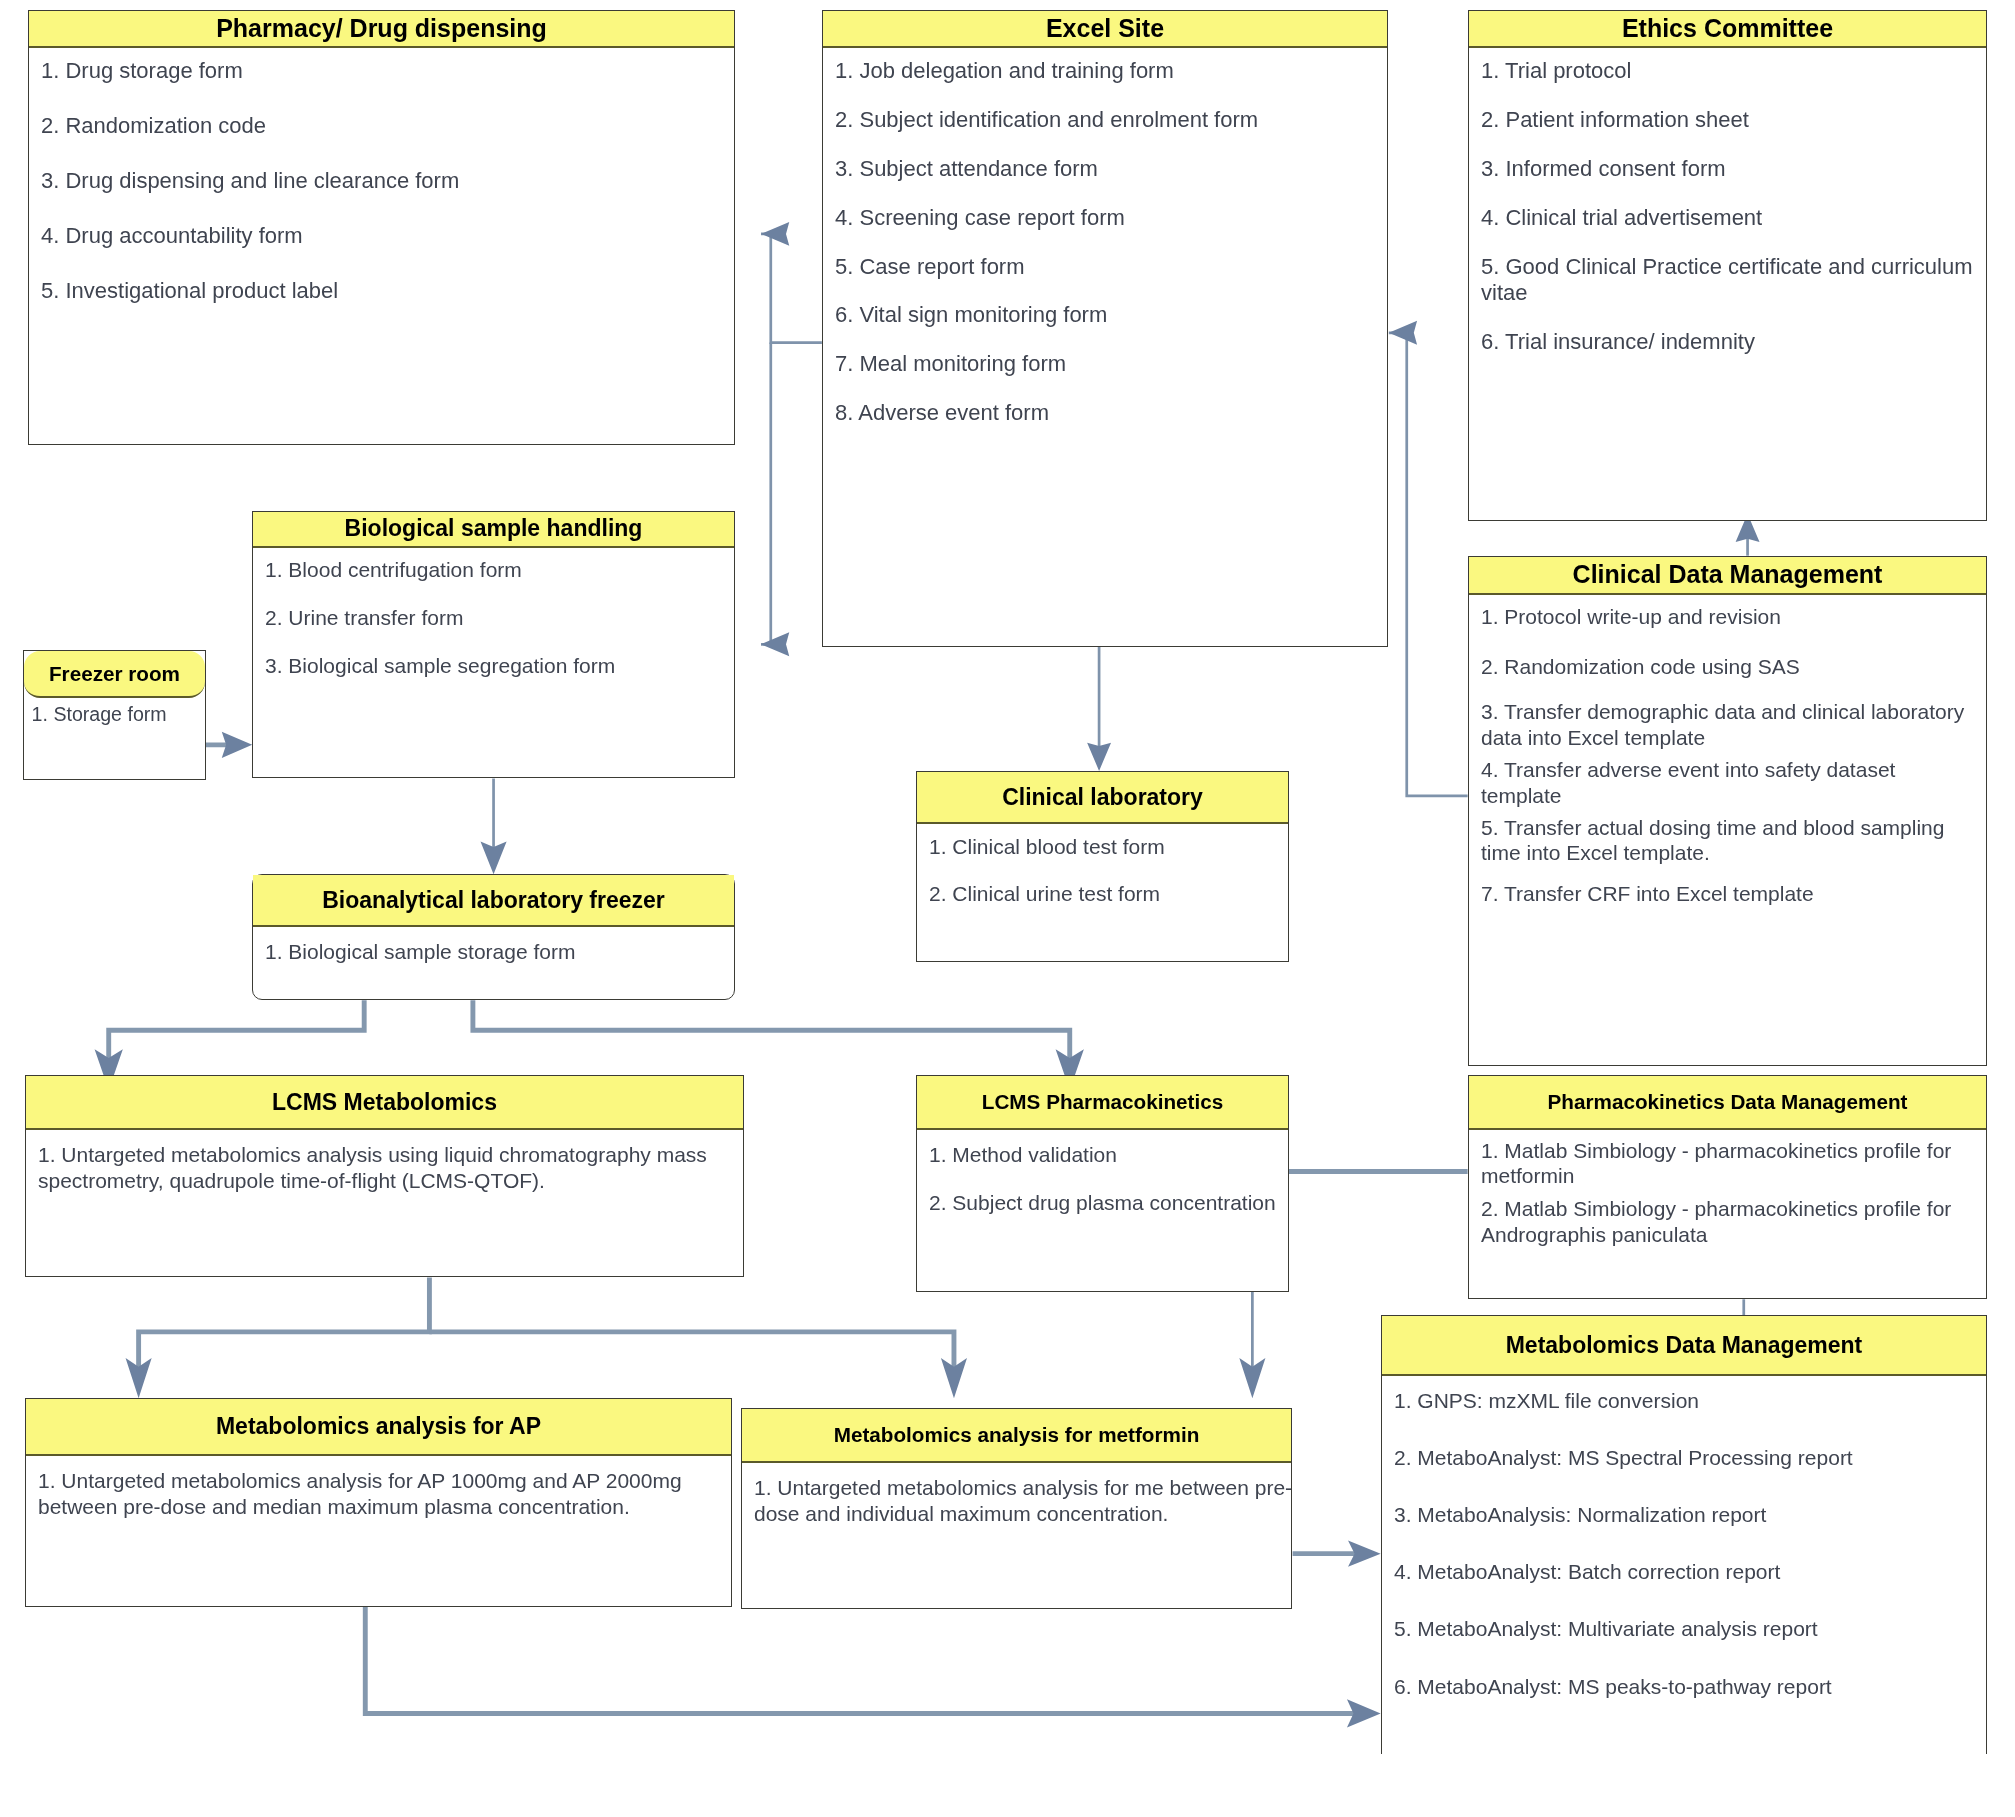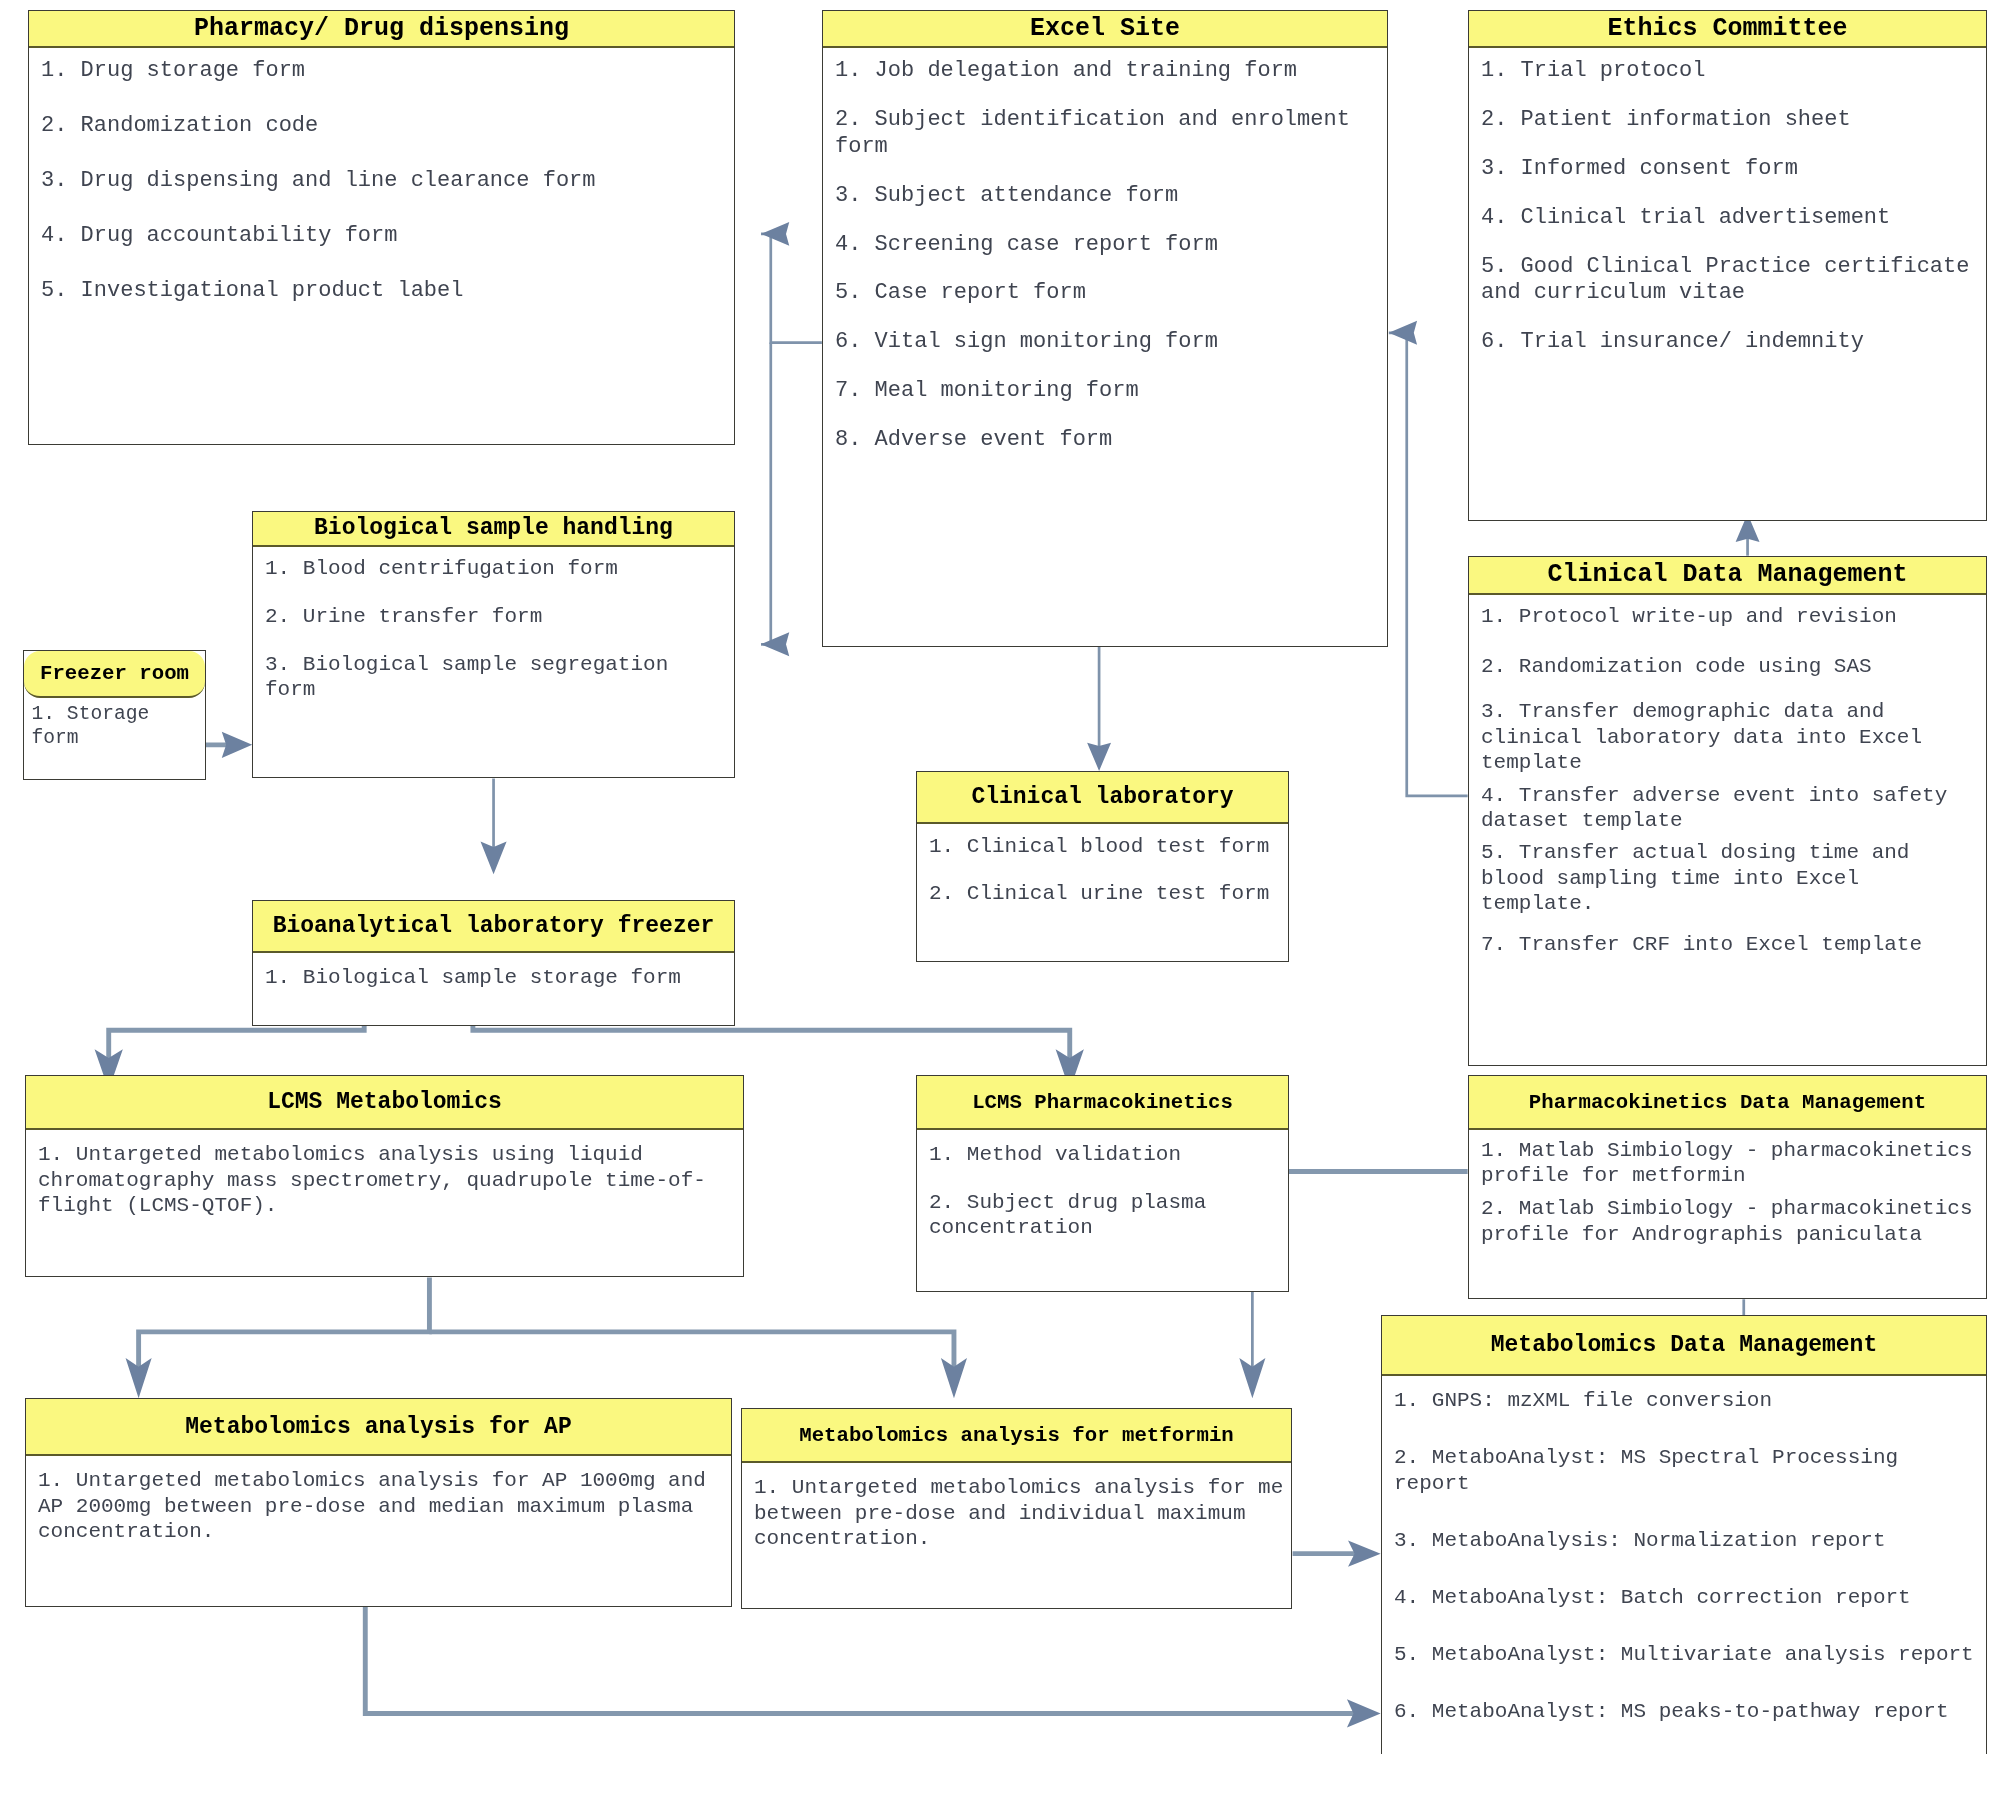--- a/index.html
+++ b/index.html
@@ -2,21 +2,20 @@
 <html style="font-size:8.7px"><head>
 <meta charset="utf-8">
 <style>
   html,body{margin:0;padding:0;background:#ffffff;}
   body{font-family:"Liberation Sans","DejaVu Sans",sans-serif;}
   #canvas{
     position:relative;
     width:2015px;height:1754px;
     background:#ffffff;
     overflow:hidden;
-    font-family:Liberation Mono, monospace;
   }
   .box{
     position:absolute;
     box-sizing:border-box;
     background:#ffffff;
     border:1.6px solid #3b3b35;
     display:flex;flex-direction:column;
   }
   .box-header{
     background:#faf880;
@@ -198,21 +197,21 @@
     <div class="box-body t-md semitight">
       <div class="item" style="margin-bottom:24px;">1. Protocol write-up and revision</div>
       <div class="item" style="margin-bottom:19.6px;">2. Randomization code using SAS</div>
       <div class="item" style="margin-bottom:6.5px;">3. Transfer demographic data and clinical laboratory data into Excel template</div>
       <div class="item" style="margin-bottom:6.5px;">4. Transfer adverse event into safety dataset template</div>
       <div class="item" style="margin-bottom:15px;">5. Transfer actual dosing time and blood sampling time into Excel template.</div>
       <div class="item">7. Transfer CRF into Excel template</div>
     </div>
   </div>
 
-  <div class="box" style="left:252px;top:900px;width:483px;height:126px;">
+  <div class="box" style="left:252px;top:874px;width:483px;height:126px;border-radius:10px;">
     <div class="box-header h-md" style="height:52px;">Bioanalytical laboratory freezer</div>
     <div class="box-body t-md tight" style="padding:12px;">
       <div class="item">1. Biological sample storage form</div>
     </div>
   </div>
 
   <div class="box" style="left:916px;top:771px;width:373px;height:191px;">
     <div class="box-header h-md" style="height:52px;">Clinical laboratory</div>
     <div class="box-body t-md roomy">
       <div class="item">1. Clinical blood test form</div>

